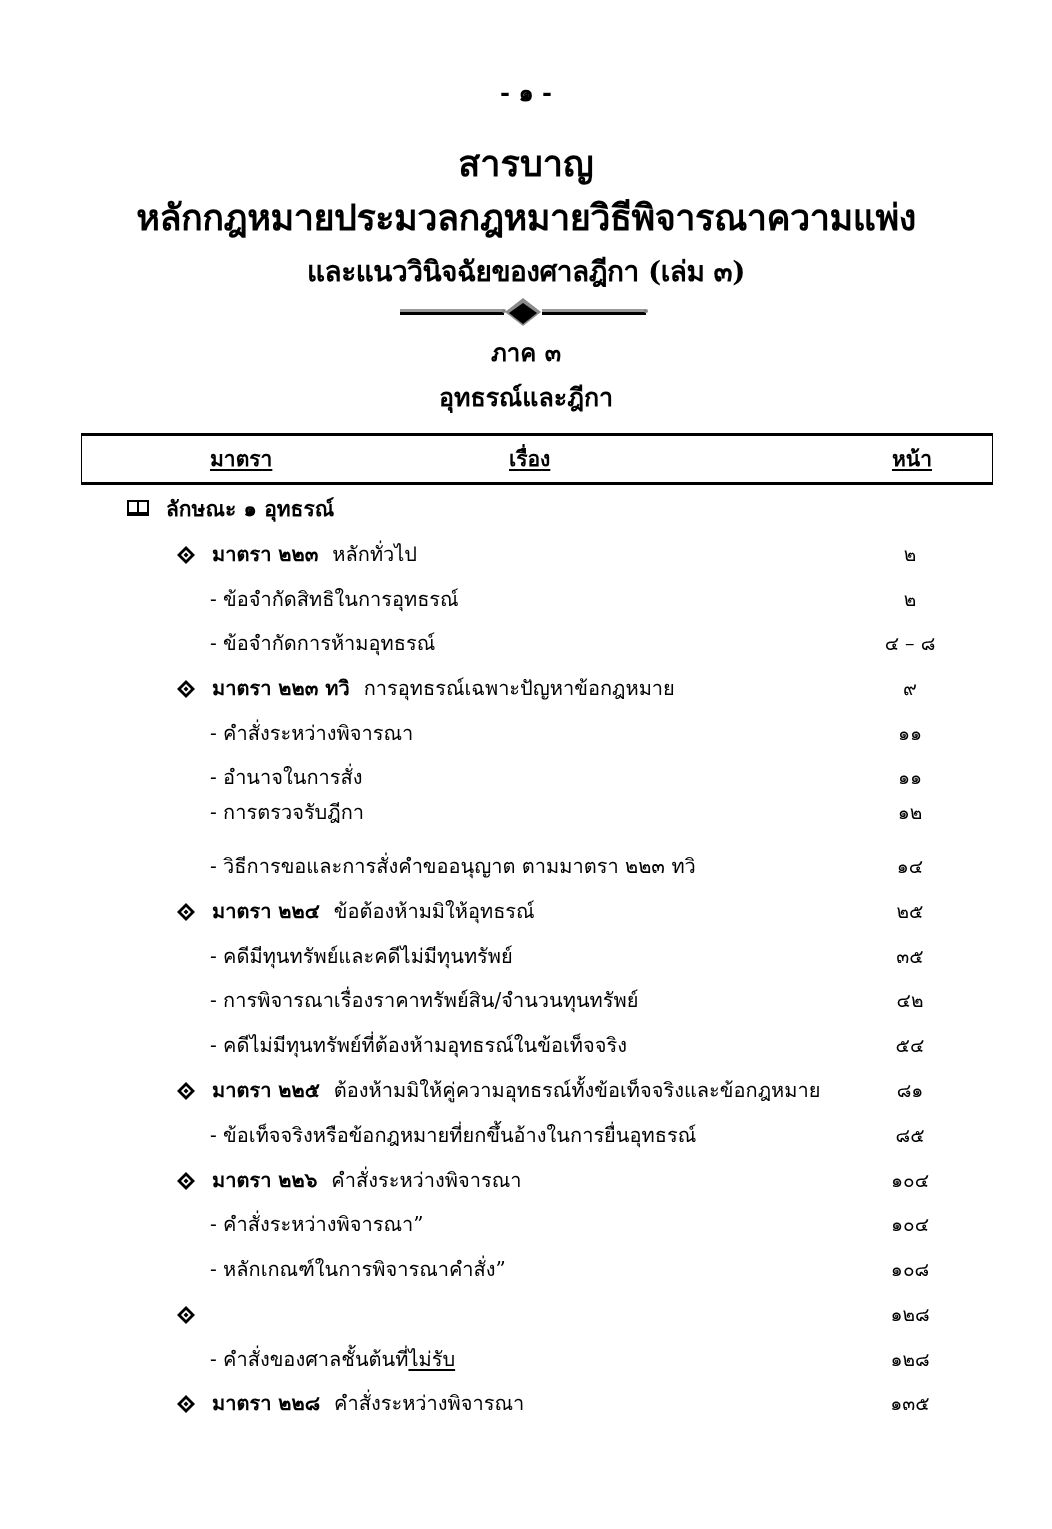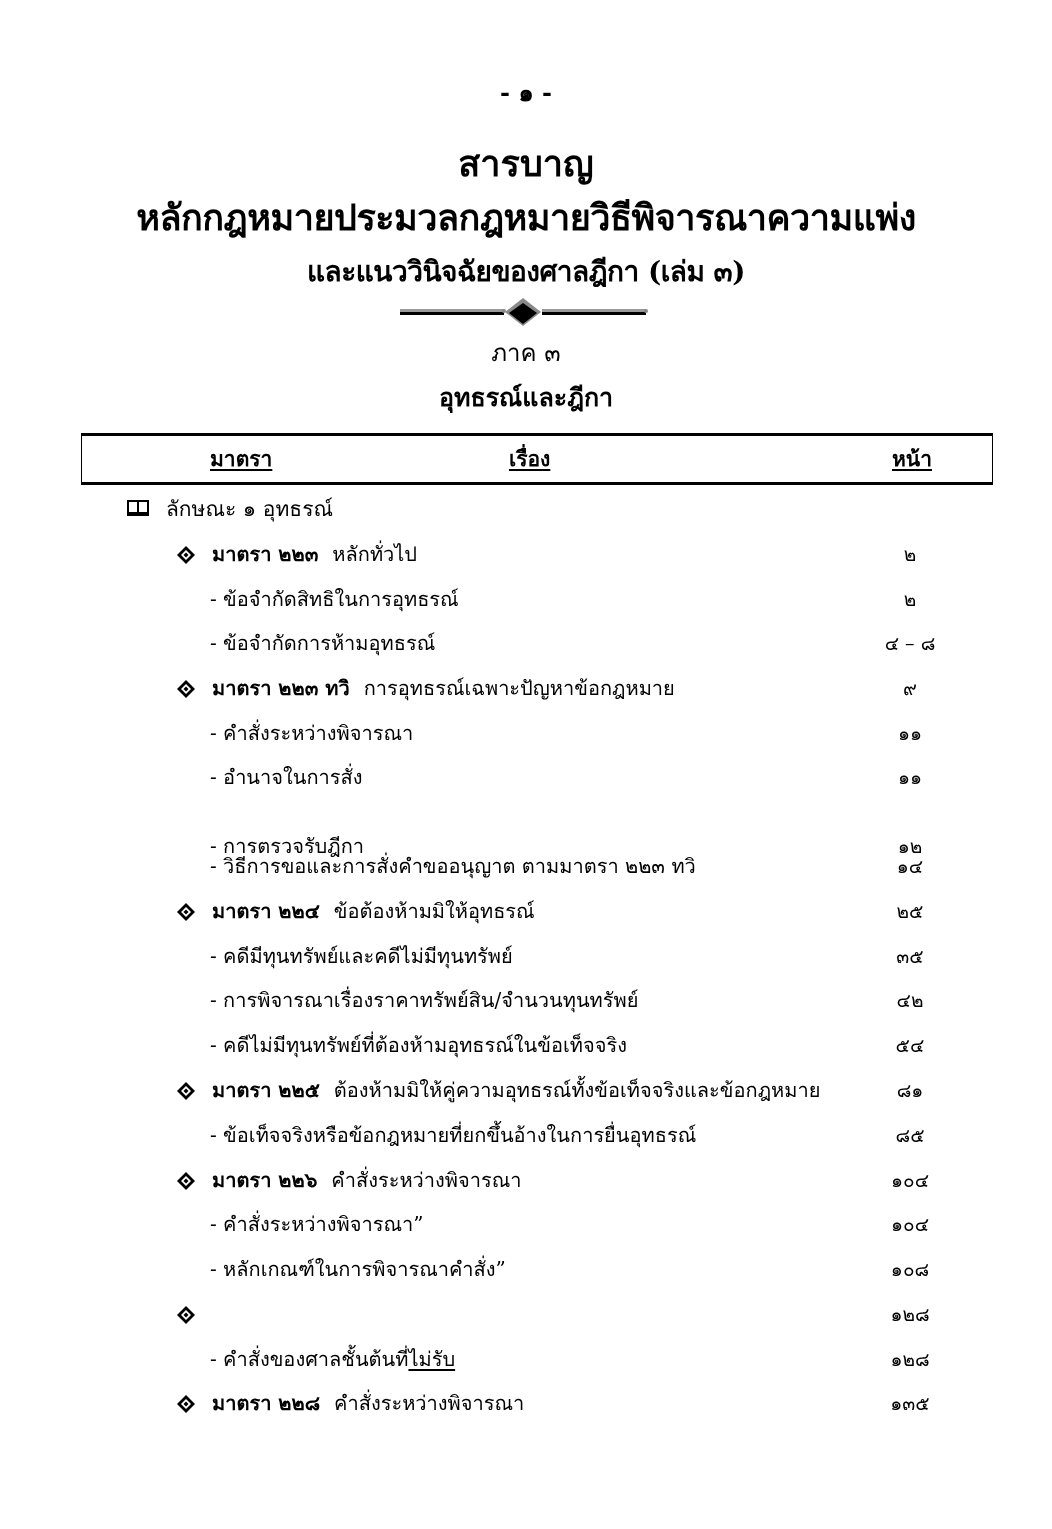--- a/index.html
+++ b/index.html
@@ -51,21 +51,21 @@
     .ornament {
       position: absolute;
       top: 296px;
       left: 398px;
       width: 250px;
       height: 32px;
     }
     .part-label {
       top: 336px;
       font-size: 24px;
-      font-weight: normal;
+      font-weight: bold;
       line-height: 34px;
     }
     .part-title {
       top: 380px;
       font-size: 25px;
       font-weight: bold;
       line-height: 36px;
     }
     .header-box {
       position: absolute;
@@ -104,21 +104,21 @@
     .chapter-row .chap-icon {
       position: absolute;
       left: 126px;
       top: 10px;
       width: 24px;
       height: 18px;
     }
     .chapter-row .chap-text {
       position: absolute;
       left: 166px;
-      font-weight: normal;
+      font-weight: bold;
       font-size: 21px;
     }
     .section-row .diamond-icon {
       position: absolute;
       left: 176px;
       top: 11px;
       width: 20px;
       height: 20px;
     }
     .section-row .sec-label {
@@ -221,21 +221,21 @@
 <div class="toc-row sub-row" style="top:713px;">
   <span class="sub-text">- คำสั่งระหว่างพิจารณา</span>
   <span class="page-ref">๑๑</span>
 </div>
 
 <div class="toc-row sub-row" style="top:757px;">
   <span class="sub-text">- อำนาจในการสั่ง</span>
   <span class="page-ref">๑๑</span>
 </div>
 
-<div class="toc-row sub-row" style="top:826px;">
+<div class="toc-row sub-row" style="top:792px;">
   <span class="sub-text">- การตรวจรับฎีกา</span>
   <span class="page-ref">๑๒</span>
 </div>
 
 <div class="toc-row sub-row" style="top:846px;">
   <span class="sub-text">- วิธีการขอและการสั่งคำขออนุญาต  ตามมาตรา  ๒๒๓ ทวิ</span>
   <span class="page-ref">๑๔</span>
 </div>
 
 <div class="toc-row section-row" style="top:891px;">

